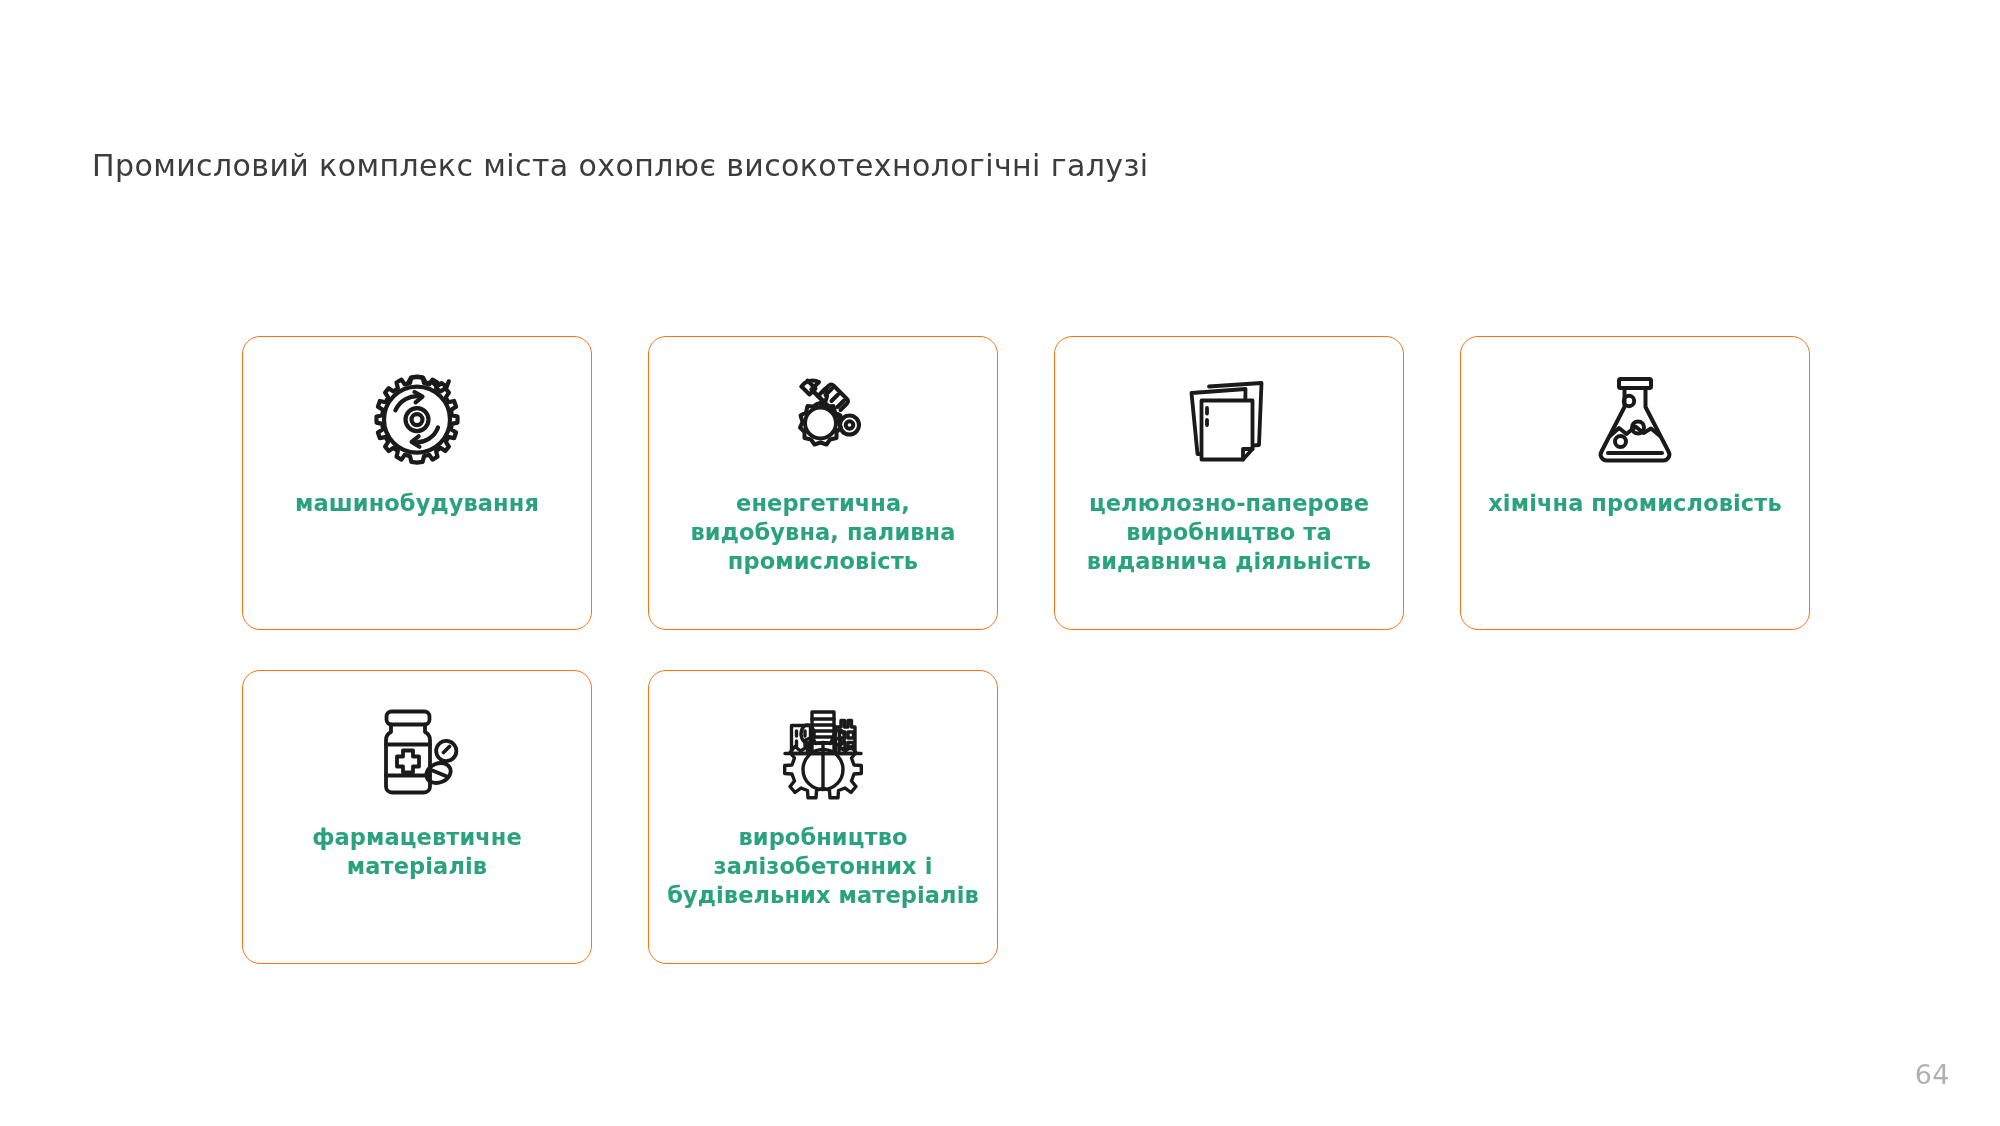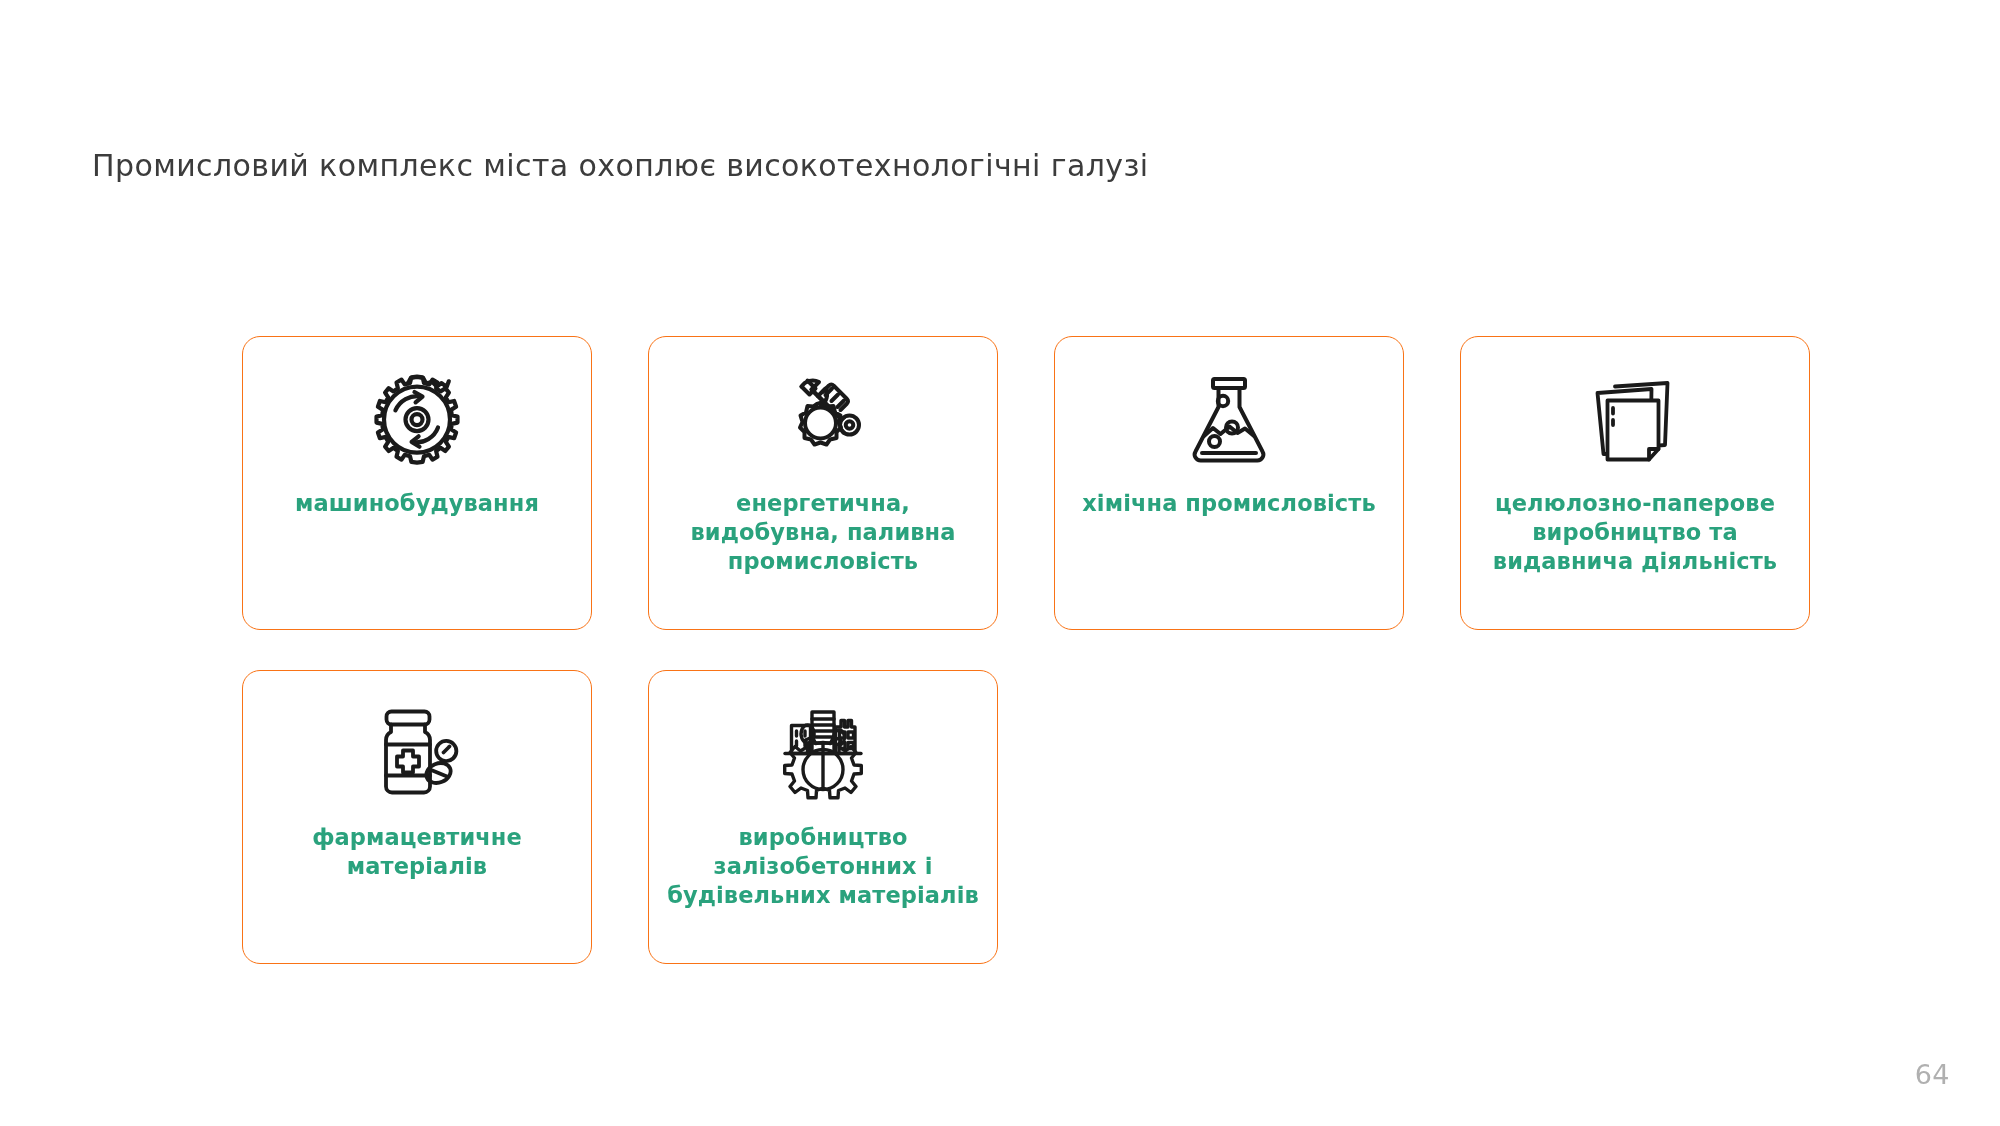--- a/index.html
+++ b/index.html
@@ -169,56 +169,56 @@
             <path d="M68.5 48.5 L71.0 46.5 M70.5 61.5 L68.5 59.0"></path>
           </svg>
         </div>
         <div class="card-label">енергетична,
 видобувна, паливна
 промисловість</div>
       </div>
 
       <div class="card">
         <div class="card-icon">
+          <svg width="100" height="100" viewBox="0 0 100 100" fill="none" stroke="#1a1a1a" stroke-width="3.8" stroke-linecap="round" stroke-linejoin="round">
+
+            <path d="M30.0 15.5 L82.5 12.0 L80.0 74.0 L70.0 74.8" fill="#ffffff"></path>
+
+            <path d="M12.5 22.0 L66.5 18.0 L65.5 82.0 L18.5 83.0 Z" fill="#ffffff"></path>
+
+            <path d="M22.5 29.5 L73.5 29.5 L73.5 78.0 L64.0 88.5 L22.5 88.5 Z" fill="#ffffff"></path>
+            <path d="M73.5 78.0 L64.0 78.0 L64.0 88.5"></path>
+
+            <path d="M28.0 37.0 L28.0 42.5 M28.0 49.0 L28.0 54.0"></path>
+          </svg>
+        </div>
+        <div class="card-label">целюлозно-паперове
+виробництво та
+видавнича діяльність</div>
+      </div>
+
+      <div class="card">
+        <div class="card-icon">
           <svg width="100" height="100" viewBox="0 0 100 100" fill="none" stroke="#1a1a1a" stroke-width="4" stroke-linecap="round" stroke-linejoin="round">
 
             <rect x="34" y="8" width="32" height="9" rx="1.5"></rect>
 
             <path d="M39.5 17 L39.5 36 L16.5 80.5 A6 6 0 0 0 21.8 89.5 L78.2 89.5
                      A6 6 0 0 0 83.5 80.5 L60.5 36 L60.5 17"></path>
 
             <path d="M25.0 65.0 L34.0 57.0 L41.5 63.0 L50.5 55.5 L58.5 62.0 L66.0 57.5 L75.0 65.0"></path>
 
             <path d="M23.0 82.0 L77.0 82.0"></path>
 
             <circle cx="44.0" cy="30.0" r="5.2"></circle>
             <circle cx="53.0" cy="56.5" r="6.0"></circle>
             <circle cx="35.5" cy="70.5" r="5.5"></circle>
           </svg>
         </div>
         <div class="card-label">хімічна промисловість</div>
-      </div>
-
-      <div class="card">
-        <div class="card-icon">
-          <svg width="100" height="100" viewBox="0 0 100 100" fill="none" stroke="#1a1a1a" stroke-width="3.8" stroke-linecap="round" stroke-linejoin="round">
-
-            <path d="M30.0 15.5 L82.5 12.0 L80.0 74.0 L70.0 74.8" fill="#ffffff"></path>
-
-            <path d="M12.5 22.0 L66.5 18.0 L65.5 82.0 L18.5 83.0 Z" fill="#ffffff"></path>
-
-            <path d="M22.5 29.5 L73.5 29.5 L73.5 78.0 L64.0 88.5 L22.5 88.5 Z" fill="#ffffff"></path>
-            <path d="M73.5 78.0 L64.0 78.0 L64.0 88.5"></path>
-
-            <path d="M28.0 37.0 L28.0 42.5 M28.0 49.0 L28.0 54.0"></path>
-          </svg>
-        </div>
-        <div class="card-label">целюлозно-паперове
-виробництво та
-видавнича діяльність</div>
       </div>
 
     </div>
 
     <div class="card-row row-2">
 
 
       <div class="card">
         <div class="card-icon">
           <svg width="100" height="100" viewBox="0 0 100 100" fill="none" stroke="#1a1a1a" stroke-width="3.8" stroke-linecap="round" stroke-linejoin="round">

